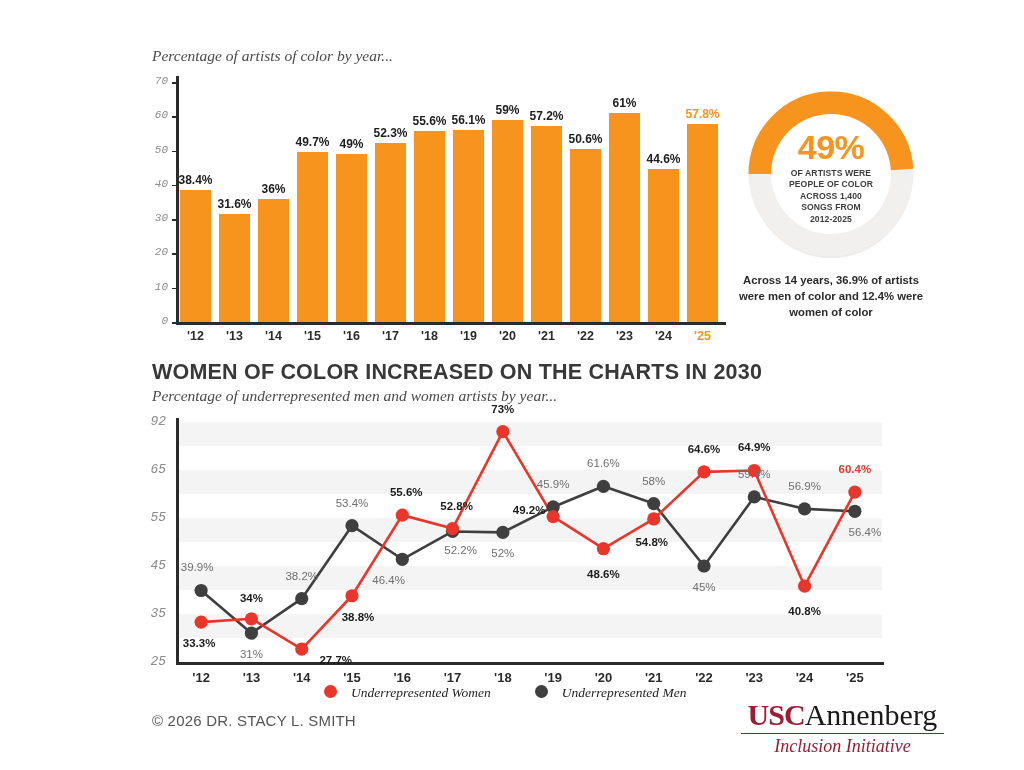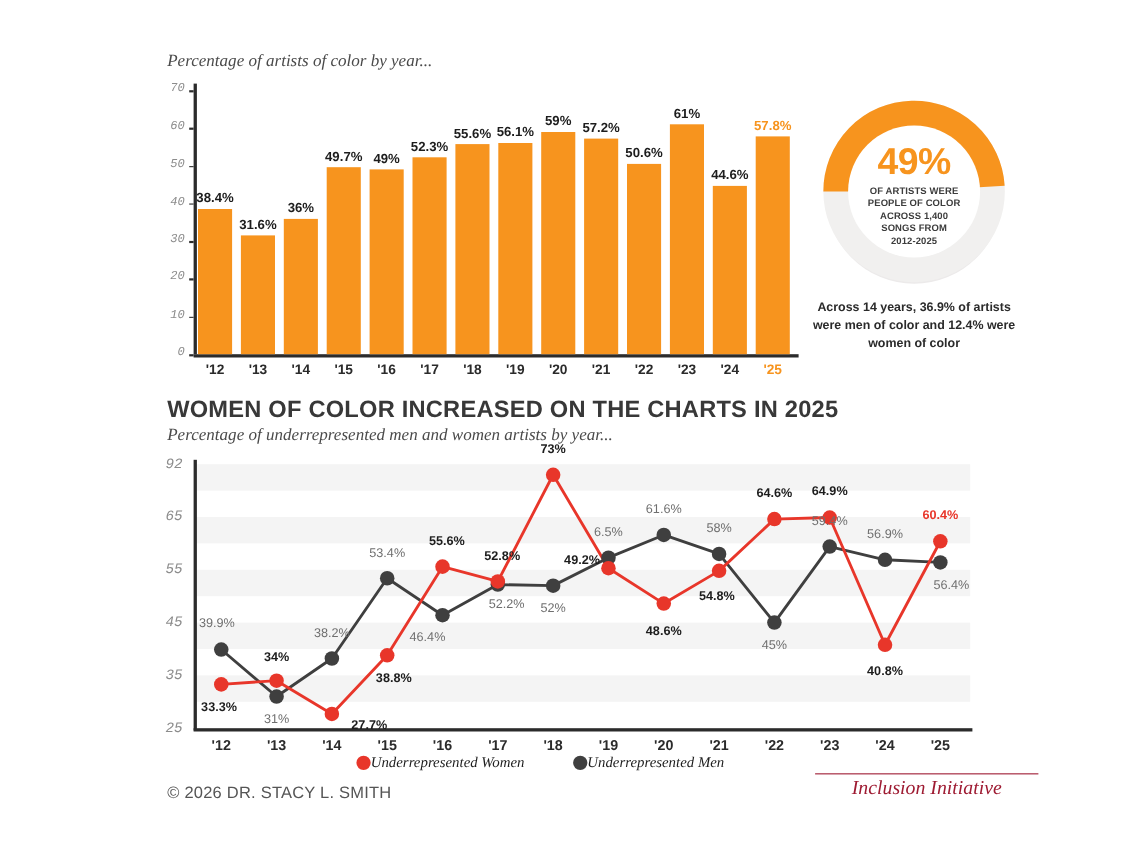--- a/index.html
+++ b/index.html
@@ -101,21 +101,21 @@
   .band { position:absolute; background:#f4f4f4; }
   .lc-label {
     position:absolute; white-space:nowrap; font-size:11.5px;
   }
   .lc-label.women { font-weight:700; color:#1d1d1d; }
   .lc-label.men   { font-weight:400; color:#6f6f6f; }
   .lc-label.last  { font-weight:700; color:#E8362A; }
 
   
   #legend { position:absolute; left:324px; top:685px; display:flex; gap:44px; align-items:center; }
-  .leg-item { display:flex; align-items:center; gap:0; }
+  .leg-item { display:flex; align-items:flex-start; gap:14px; }
   .leg-dot { width:13px; height:13px; border-radius:50%; display:block; }
   .leg-txt {
     font-family:"Liberation Serif", serif; font-style:italic;
     font-size:13.5px; color:#1d1d1d;
   }
 
   
   #copyright {
     position:absolute; left:152px; top:712px;
     font-family:"Liberation Sans", sans-serif;
@@ -213,21 +213,21 @@
           <div>OF ARTISTS WERE</div>
           <div>PEOPLE OF COLOR</div>
           <div>ACROSS 1,400</div>
           <div>SONGS FROM</div>
           <div>2012-2025</div>
         </div>
     </div>
   </div>
   <div id="donut-note">Across 14 years, 36.9% of artists were men of color and 12.4% were women of color</div>
 
-  <div class="sec-title" id="t2">WOMEN OF COLOR INCREASED ON THE CHARTS IN 2025</div>
+  <div class="sec-title" id="t2">WOMEN OF COLOR INCREASED ON THE CHARTS IN 2030</div>
   <div class="sec-sub" id="s2">Percentage of underrepresented men and women artists by year...</div>
 
   <div class="chart" id="linechart">
       <div class="band" style="left: 178px; top: 614px; width: 704px; height: 24px;"></div>
       <div class="band" style="left: 178px; top: 566px; width: 704px; height: 24px;"></div>
       <div class="band" style="left: 178px; top: 518px; width: 704px; height: 24px;"></div>
       <div class="band" style="left: 178px; top: 470px; width: 704px; height: 24px;"></div>
       <div class="band" style="left: 178px; top: 422px; width: 704px; height: 24px;"></div>
       <div class="ytick" style="left: 140px; top: 654px; font-size: 13px;">25</div>
       <div class="ytick" style="left: 140px; top: 606px; font-size: 13px;">35</div>
@@ -297,21 +297,21 @@
       <div class="lc-label women" style="left: 724.286px; top: 441.48px; width: 60px; text-align: center;">64.9%</div>
       <div class="lc-label women" style="left: 774.571px; top: 605.16px; width: 60px; text-align: center;">40.8%</div>
       <div class="lc-label last" style="left: 824.857px; top: 463.08px; width: 60px; text-align: center;">60.4%</div>
       <div class="lc-label men" style="left: 167.143px; top: 561.48px; width: 60px; text-align: center;">39.9%</div>
       <div class="lc-label men" style="left: 221.429px; top: 648.2px; width: 60px; text-align: center;">31%</div>
       <div class="lc-label men" style="left: 271.714px; top: 569.64px; width: 60px; text-align: center;">38.2%</div>
       <div class="lc-label men" style="left: 322px; top: 496.68px; width: 60px; text-align: center;">53.4%</div>
       <div class="lc-label men" style="left: 372.286px; top: 574.28px; width: 60px; text-align: left;">46.4%</div>
       <div class="lc-label men" style="left: 430.571px; top: 544.44px; width: 60px; text-align: center;">52.2%</div>
       <div class="lc-label men" style="left: 472.857px; top: 547.4px; width: 60px; text-align: center;">52%</div>
-      <div class="lc-label men" style="left: 523.143px; top: 477.96px; width: 60px; text-align: center;">6.5%</div>
+      <div class="lc-label men" style="left: 523.143px; top: 477.96px; width: 60px; text-align: center;">45.9%</div>
       <div class="lc-label men" style="left: 573.429px; top: 457.32px; width: 60px; text-align: center;">61.6%</div>
       <div class="lc-label men" style="left: 623.714px; top: 474.6px; width: 60px; text-align: center;">58%</div>
       <div class="lc-label men" style="left: 674px; top: 581px; width: 60px; text-align: center;">45%</div>
       <div class="lc-label men" style="left: 724.286px; top: 467.88px; width: 60px; text-align: center;">59.4%</div>
       <div class="lc-label men" style="left: 774.571px; top: 479.88px; width: 60px; text-align: center;">56.9%</div>
       <div class="lc-label men" style="left: 834.857px; top: 526.28px; width: 60px; text-align: center;">56.4%</div>
     </div>
 
   <div id="legend">
       <div class="leg-item">
@@ -319,17 +319,20 @@
         <span class="leg-txt">Underrepresented Women</span>
       </div>
       <div class="leg-item">
         <span class="leg-dot" style="background: rgb(63, 63, 63);"></span>
         <span class="leg-txt">Underrepresented Men</span>
       </div>
     </div>
 
   <div id="copyright">© 2026 DR. STACY L. SMITH</div>
   <div id="logo">
+    <div class="l1">
+      <span class="usc">USC</span><span class="ann">Annenberg</span>
+    </div>
     <div class="rule"></div>
     <div class="l2">Inclusion Initiative</div>
   </div>
 
 </div>
 
 </body></html>

